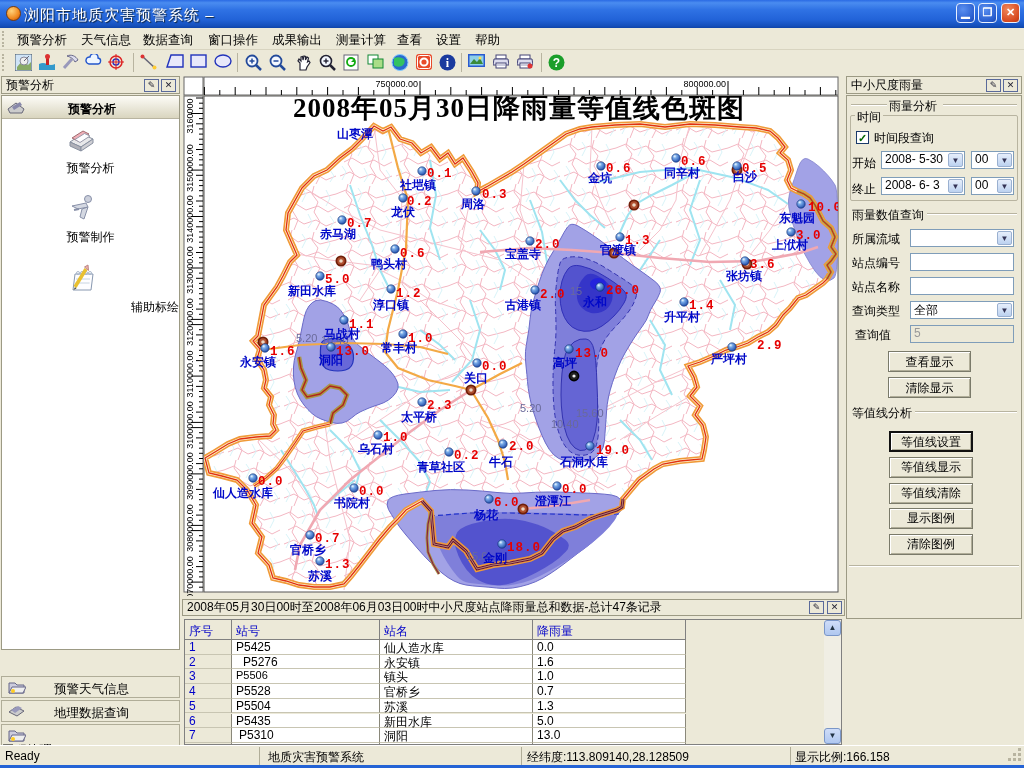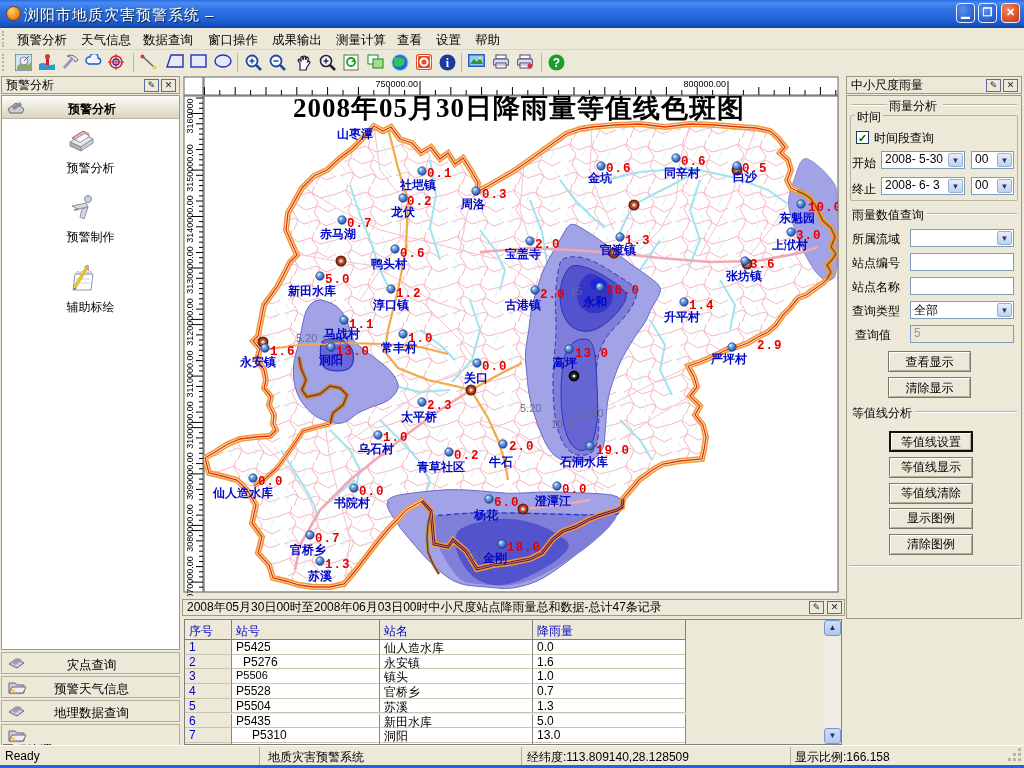--- a/index.html
+++ b/index.html
@@ -181,29 +181,22 @@
             <circle cx="22" cy="10" r="1.5"></circle>
           </g>
           <g stroke="#c8d4e0">
             <line x1="8" y1="16" x2="22" y2="16"></line>
             <line x1="7.6" y1="20" x2="21.6" y2="20"></line>
           </g>
           <path d="M7,24 L18,6" stroke="#e8c030" stroke-width="3.5"></path>
           <path d="M16.5,4 L20,2 L20.5,7.5 Z" fill="#f0b0a8" stroke="#b88"></path>
           <path d="M7,24 L5.5,27 L8.5,25.5 Z" fill="#554"></path>
         </svg></div>
-  <div class="abs" style="left:0;top:203px;width:177px;text-align:center;font-size:12px">辅助标绘</div>
+  <div class="abs" style="left:0;top:203px;width:177px;text-align:right;font-size:12px">辅助标绘</div>
  </div>
- <div class="abs" style="left:0;top:576px;width:179px;height:22px;background:#ece9d8;border:1px solid #b0ad98">
-    <div class="abs" style="left:6px;top:3px"><svg width="18" height="14" viewBox="0 0 18 14">
-          <path d="M1,8 L8,3 L16,7 L9,12 Z" fill="#ccc" stroke="#667"></path>
-          <path d="M3,6 L10,2 L14,4 L7,9 Z" fill="#99b"></path>
-        </svg></div>
-    <div class="abs" style="left:0;top:4px;width:179px;text-align:center;font-size:12.5px">灾点查询</div>
-    </div>
     <div class="abs" style="left:0;top:624px;width:179px;height:22px;background:#ece9d8;border:1px solid #b0ad98">
     <div class="abs" style="left:6px;top:3px"><svg width="18" height="14" viewBox="0 0 18 14">
           <path d="M1,8 L8,3 L16,7 L9,12 Z" fill="#ccc" stroke="#667"></path>
           <path d="M3,6 L10,2 L14,4 L7,9 Z" fill="#99b"></path>
         </svg></div>
     <div class="abs" style="left:0;top:4px;width:179px;text-align:center;font-size:12.5px">地理数据查询</div>
     </div>
     <div class="abs" style="left:0;top:600px;width:179px;height:22px;background:#ece9d8;border:1px solid #b0ad98">
     <div class="abs" style="left:6px;top:3px"><svg width="18" height="15" viewBox="0 0 18 15">
           <path d="M1,3 L7,3 L9,5 L16,5 L16,13 L1,13 Z" fill="#ccd" stroke="#668"></path>
@@ -647,21 +640,21 @@
       <div class="abs" style="left:348px;top:64.1px;width:153px;height:14.7px;background:#fff;border-right:1px solid #8a887a;border-bottom:1px solid #c8c5b2;font-size:12px;padding-left:4px">0.7</div>
       <div class="abs" style="left:0;top:78.8px;width:47px;height:14.7px;background:#ece9d8;border-right:1px solid #8a887a;border-bottom:1px solid #c8c5b2;font-size:12px;color:#0000c8;padding-left:4px">5</div>
       <div class="abs" style="left:47px;top:78.8px;width:148px;height:14.7px;background:#fff;border-right:1px solid #8a887a;border-bottom:1px solid #c8c5b2;font-size:12px;padding-left:4px">P5504</div>
       <div class="abs" style="left:195px;top:78.8px;width:153px;height:14.7px;background:#fff;border-right:1px solid #8a887a;border-bottom:1px solid #c8c5b2;font-size:12px;padding-left:4px">苏溪</div>
       <div class="abs" style="left:348px;top:78.8px;width:153px;height:14.7px;background:#fff;border-right:1px solid #8a887a;border-bottom:1px solid #c8c5b2;font-size:12px;padding-left:4px">1.3</div>
       <div class="abs" style="left:0;top:93.5px;width:47px;height:14.7px;background:#ece9d8;border-right:1px solid #8a887a;border-bottom:1px solid #c8c5b2;font-size:12px;color:#0000c8;padding-left:4px">6</div>
       <div class="abs" style="left:47px;top:93.5px;width:148px;height:14.7px;background:#fff;border-right:1px solid #8a887a;border-bottom:1px solid #c8c5b2;font-size:12px;padding-left:4px">P5435</div>
       <div class="abs" style="left:195px;top:93.5px;width:153px;height:14.7px;background:#fff;border-right:1px solid #8a887a;border-bottom:1px solid #c8c5b2;font-size:12px;padding-left:4px">新田水库</div>
       <div class="abs" style="left:348px;top:93.5px;width:153px;height:14.7px;background:#fff;border-right:1px solid #8a887a;border-bottom:1px solid #c8c5b2;font-size:12px;padding-left:4px">5.0</div>
       <div class="abs" style="left:0;top:108.19999999999999px;width:47px;height:14.7px;background:#ece9d8;border-right:1px solid #8a887a;border-bottom:1px solid #c8c5b2;font-size:12px;color:#0000c8;padding-left:4px">7</div>
-      <div class="abs" style="left:47px;top:108.19999999999999px;width:148px;height:14.7px;background:#fff;border-right:1px solid #8a887a;border-bottom:1px solid #c8c5b2;font-size:12px;padding-left:20px">P5310</div>
+      <div class="abs" style="left:47px;top:108.19999999999999px;width:148px;height:14.7px;background:#fff;border-right:1px solid #8a887a;border-bottom:1px solid #c8c5b2;font-size:12px;padding-left:7px">P5310</div>
       <div class="abs" style="left:195px;top:108.19999999999999px;width:153px;height:14.7px;background:#fff;border-right:1px solid #8a887a;border-bottom:1px solid #c8c5b2;font-size:12px;padding-left:4px">洞阳</div>
       <div class="abs" style="left:348px;top:108.19999999999999px;width:153px;height:14.7px;background:#fff;border-right:1px solid #8a887a;border-bottom:1px solid #c8c5b2;font-size:12px;padding-left:4px">13.0</div>
       <div class="abs" style="left:0;top:122.89999999999999px;width:47px;height:14.7px;background:#ece9d8;border-right:1px solid #8a887a;border-bottom:1px solid #c8c5b2;font-size:12px;color:#0000c8;padding-left:4px">8</div>
       <div class="abs" style="left:47px;top:122.89999999999999px;width:148px;height:14.7px;background:#fff;border-right:1px solid #8a887a;border-bottom:1px solid #c8c5b2;font-size:12px;padding-left:4px">P5312</div>
       <div class="abs" style="left:195px;top:122.89999999999999px;width:153px;height:14.7px;background:#fff;border-right:1px solid #8a887a;border-bottom:1px solid #c8c5b2;font-size:12px;padding-left:4px">丹桂村</div>
       <div class="abs" style="left:348px;top:122.89999999999999px;width:153px;height:14.7px;background:#fff;border-right:1px solid #8a887a;border-bottom:1px solid #c8c5b2;font-size:12px;padding-left:4px">2.1</div>
       <div class="abs" style="right:0;top:0;width:17px;height:124px;background:#f0eee4">
 <div class="abs" style="left:0;top:0;width:17px;height:16px;background:linear-gradient(#cfddf8,#b0c8f0);border:1px solid #7a96c8;border-radius:3px;text-align:center;font-size:8px;line-height:14px;color:#234">▲</div>
 <div class="abs" style="left:0;bottom:0;width:17px;height:16px;background:linear-gradient(#cfddf8,#b0c8f0);border:1px solid #7a96c8;border-radius:3px;text-align:center;font-size:8px;line-height:14px;color:#234">▼</div>
 </div>

